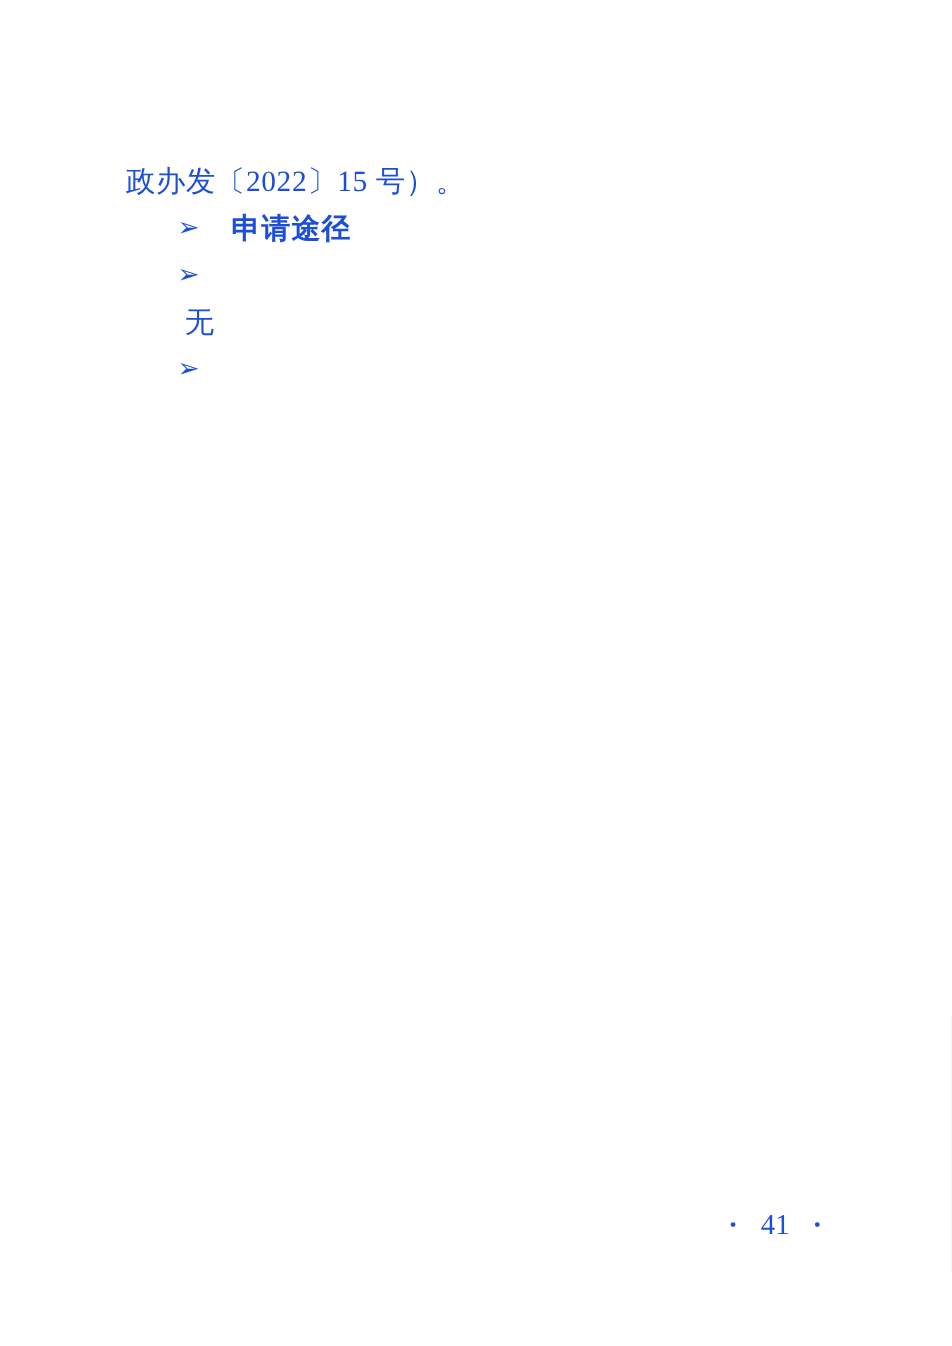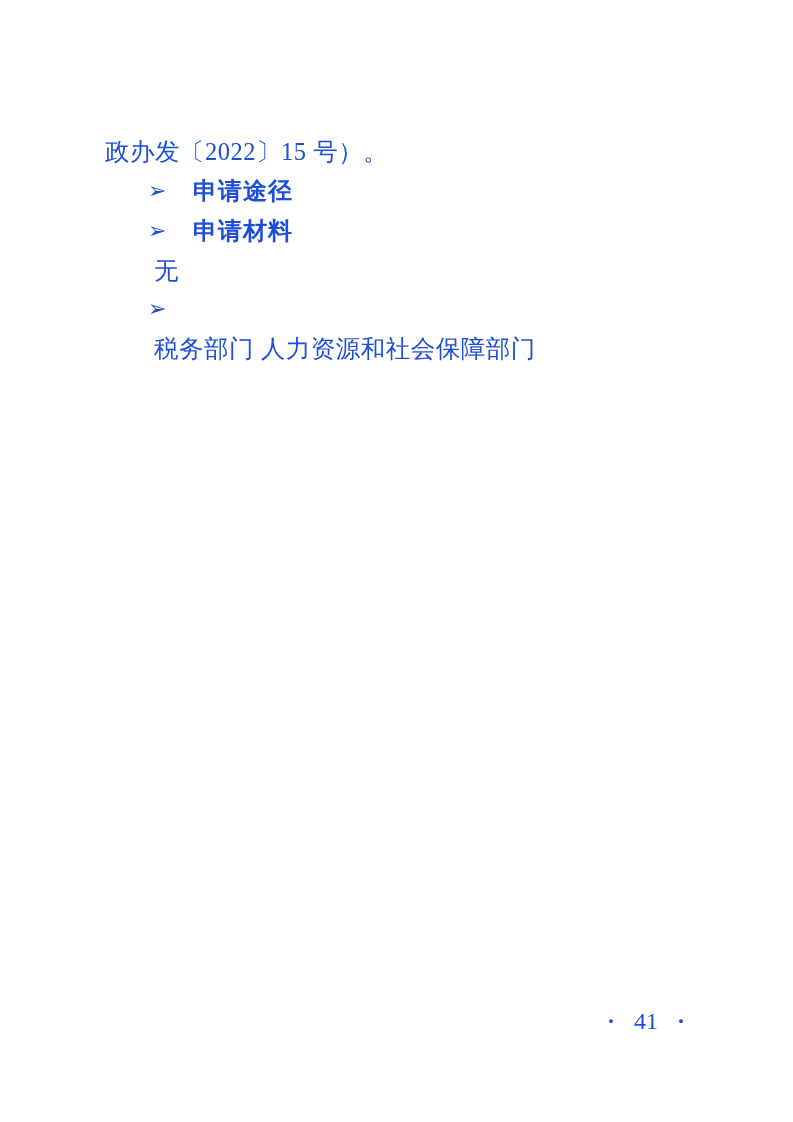--- a/index.html
+++ b/index.html
@@ -78,28 +78,26 @@
 
     <p class="para-cont">政办发〔2022〕15 号）。</p>
 
     <div class="heading-row">
       <span class="bullet-arrow">➢</span>
       <span class="heading-text">申请途径</span>
     </div>
 
     <div class="heading-row">
       <span class="bullet-arrow">➢</span>
-      <span class="heading-text">申请材料</span>
     </div>
     <p class="para-body">无</p>
 
     <div class="heading-row">
       <span class="bullet-arrow">➢</span>
     </div>
-    <p class="para-body">税务部门 人力资源和社会保障部门</p>
 
   </div>
 
   <div class="footer-pageno">
     <span class="dot">·</span>
     <span class="num">41</span>
     <span class="dot">·</span>
   </div>
 </div>
 

